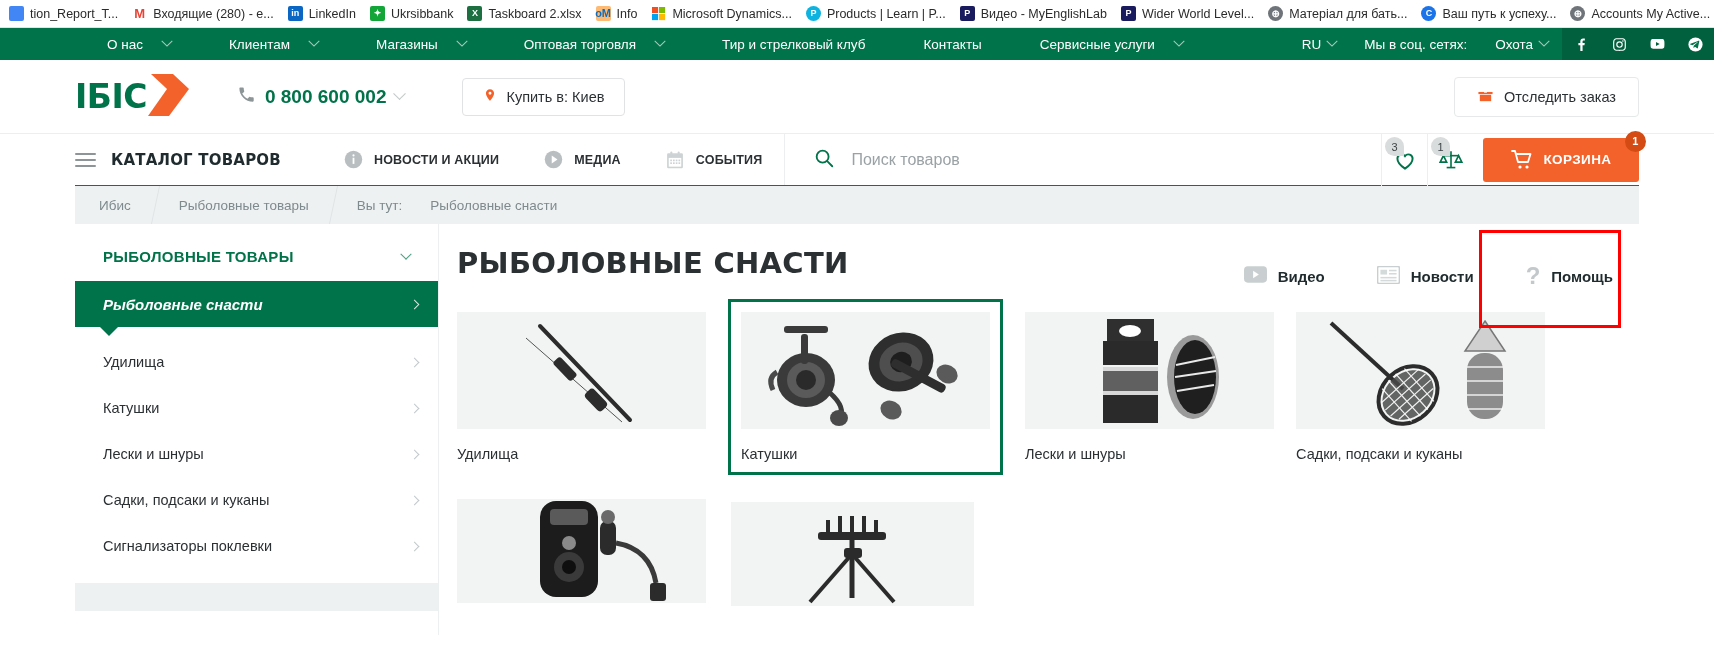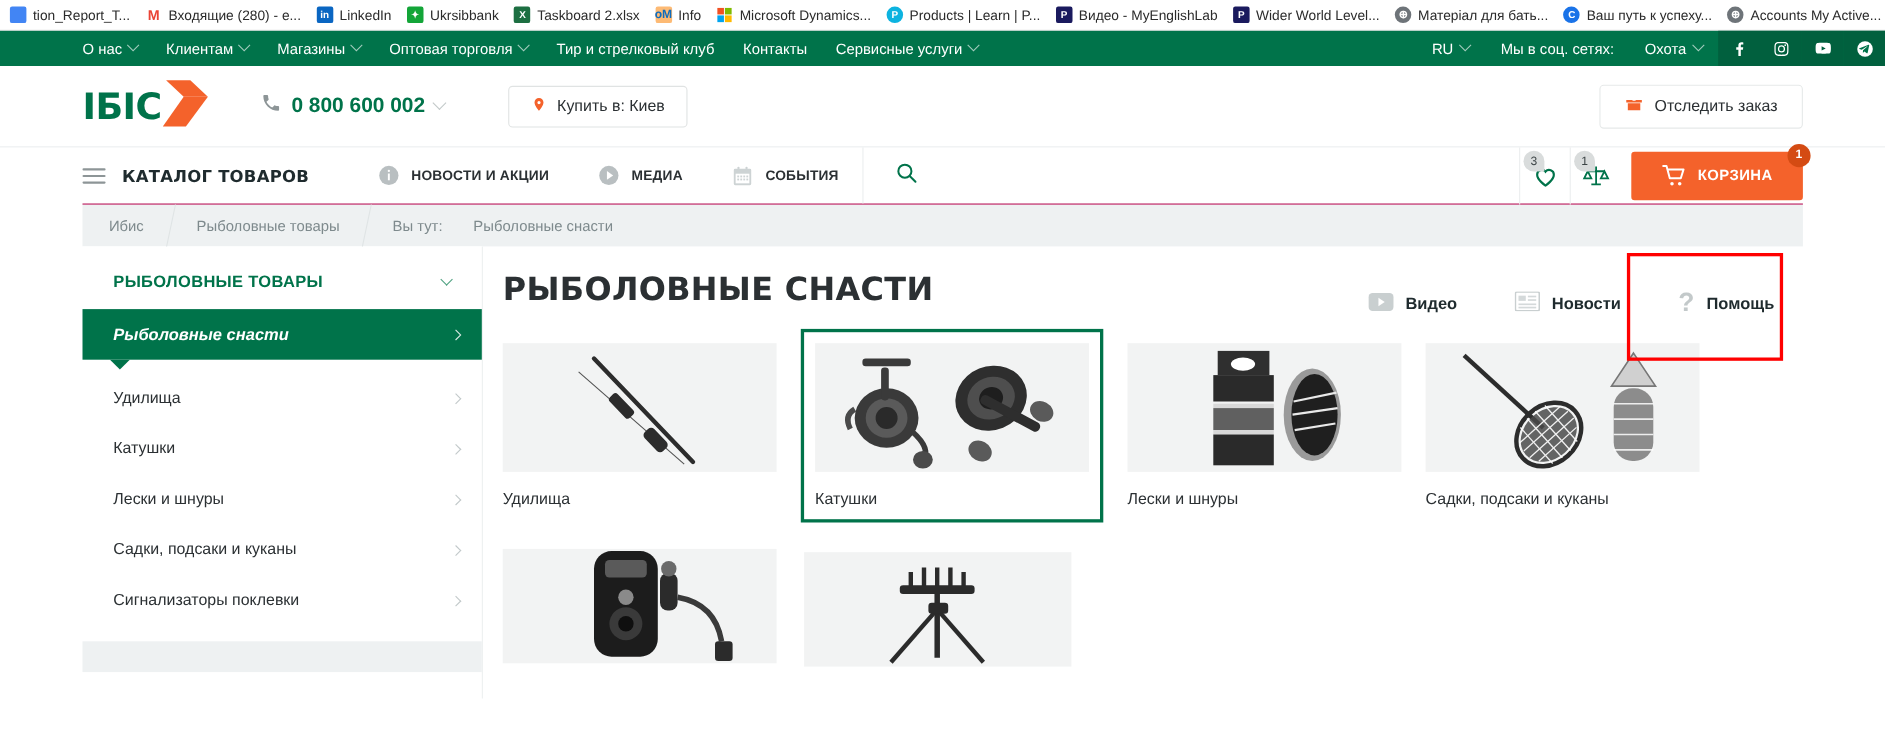--- a/index.html
+++ b/index.html
@@ -46,22 +46,22 @@
     height: 32px;
     background: #00734a;
     display: flex;
     align-items: center;
     color: #fff;
     font-size: 13.5px;
   }
   .topnav-left { display: flex; align-items: center; padding-left: 75px; gap: 26px; }
   .topnav-right { margin-left: auto; display: flex; align-items: center; height: 100%; }
   .tn-item {
-    display: flex; align-items: center; gap: 6px;
-    cursor: pointer; white-space: nowrap;
+    display: flex; align-items: center; gap: 20px;
+    cursor: pointer; white-space: nowrap; margin-left: 32px;
   }
   .caret {
     display: inline-block;
     width: 8px; height: 8px;
     border-right: 1.4px solid rgba(255,255,255,.75);
     border-bottom: 1.4px solid rgba(255,255,255,.75);
     transform: rotate(45deg) translate(-2px,-2px);
     opacity: .85;
   }
   .tn-right-item {
@@ -605,20 +605,21 @@
     </div>
   </div>
 
   <div class="search-wrap">
     <span>
       <svg width="22" height="22" viewBox="0 0 24 24" fill="none" stroke="#00734a" stroke-width="2">
           <circle cx="10.5" cy="10.5" r="6.5"></circle>
           <line x1="15.5" y1="15.5" x2="21" y2="21" stroke-linecap="round"></line>
         </svg>
     </span>
+    <input class="search-input" type="text" placeholder="Поиск товаров" style="">
   </div>
 
   <div class="icon-btn">
     <span class="badge-grey">3</span>
     <svg width="26" height="26" viewBox="0 0 24 24" fill="none" stroke="#00734a" stroke-width="1.8">
         <path d="M12 20s-7-4.6-7-9.1A3.9 3.9 0 0112 8.4a3.9 3.9 0 017 2.5C19 15.4 12 20 12 20z"></path>
       </svg>
   </div>
   <div class="icon-btn">
     <span class="badge-grey">1</span>

